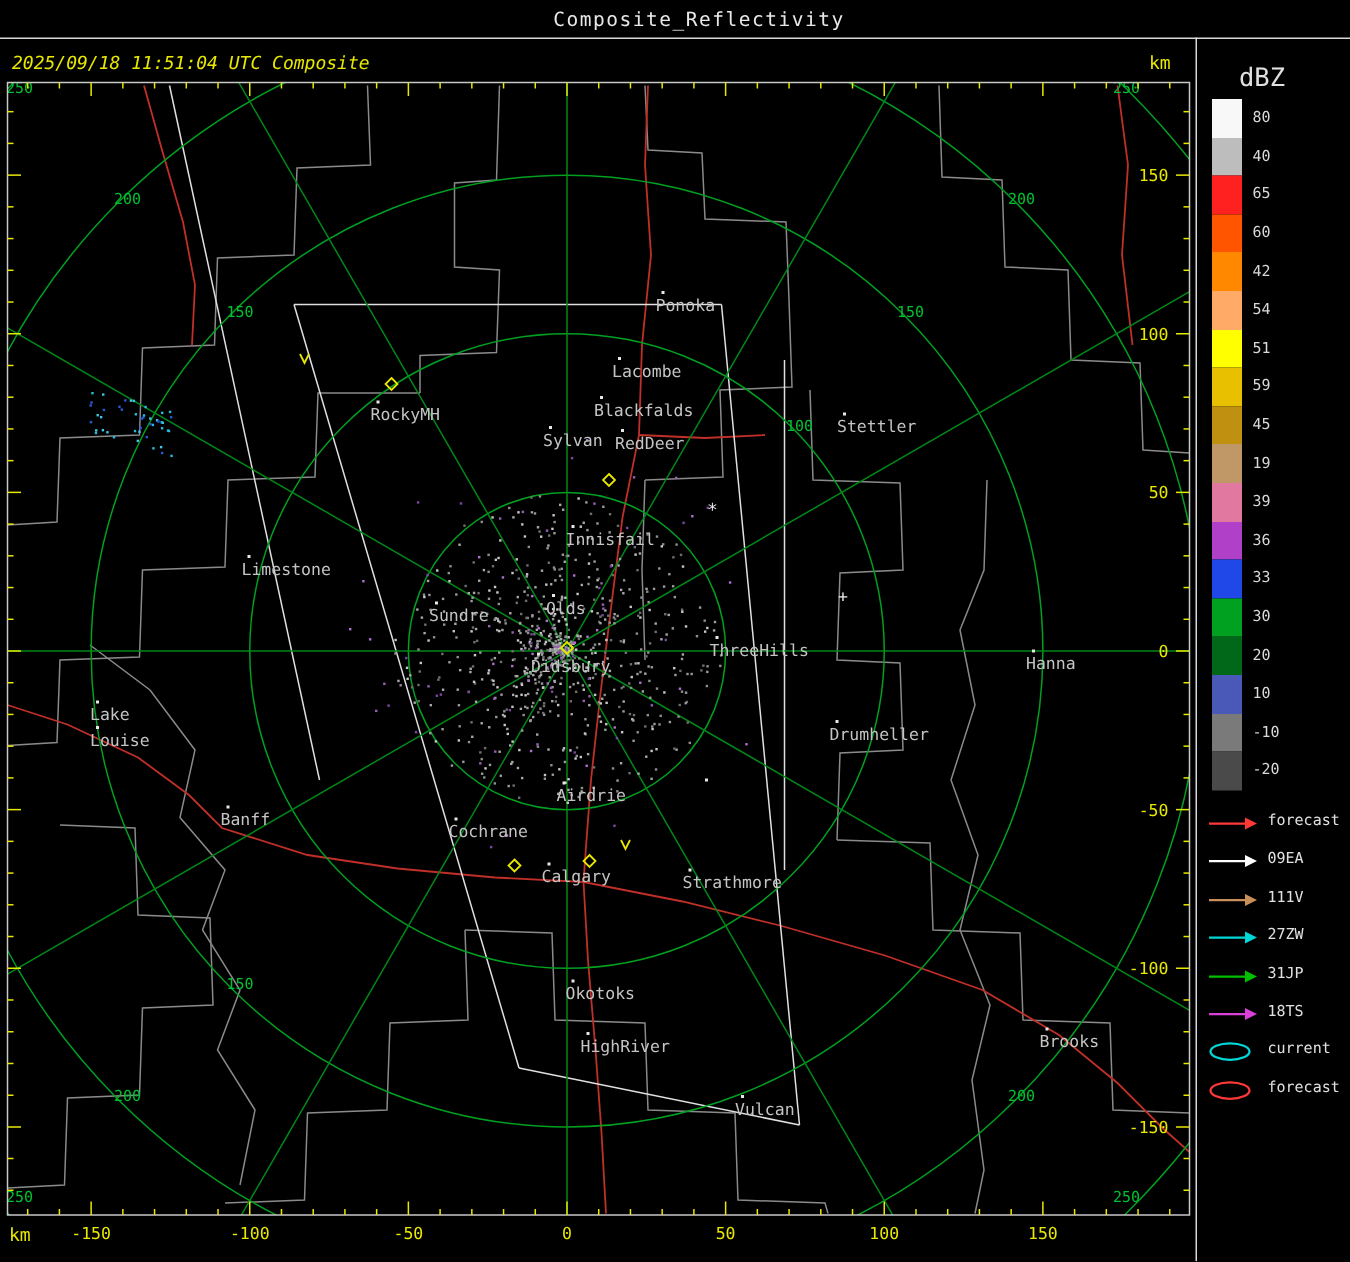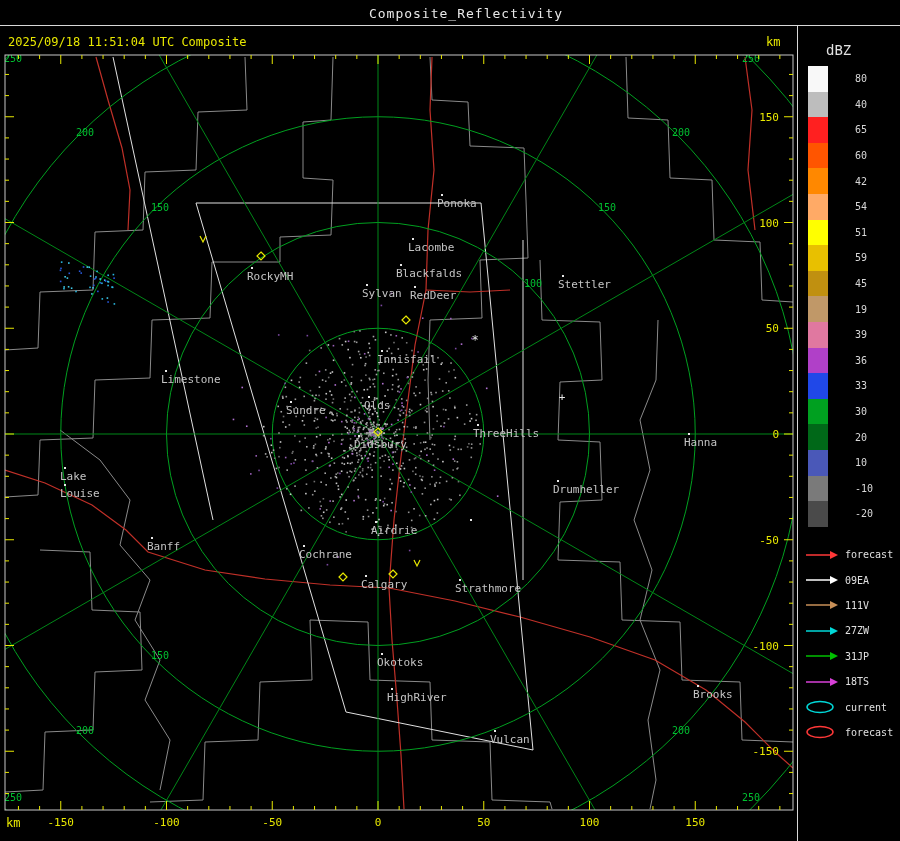--- a/index.html
+++ b/index.html
@@ -2,31 +2,31 @@
 <html><head>
 <meta charset="utf-8">
 <style>
   html,body{margin:0;padding:0;background:#000;}
   #app{position:relative;width:900px;height:841px;background:#000;overflow:hidden;
        font-family:"DejaVu Sans Mono","Liberation Mono",monospace;}
   .ovl{position:absolute;white-space:pre;}
   .t-title{top:6px;left:16px;width:900px;text-align:center;color:#e8e8e8;font-size:13px;letter-spacing:1px;}
   .sep-h{top:25px;left:0;width:900px;height:1px;background:#d8d8d8;}
   .sep-v{top:25px;left:797px;width:1px;height:816px;background:#d8d8d8;}
-  .t-stamp{top:35px;left:8px;color:#e8e800;font-size:12px;}
+  .t-stamp{top:35px;left:8px;color:#e8e800;font-size:12px;font-style:italic;}
   .t-kmtop{top:35px;left:766px;color:#e8e800;font-size:12px;}
   .t-kmbot{top:816px;left:6px;color:#e8e800;font-size:12px;}
-  .t-dbz{top:42px;left:826px;color:#e0e0e0;font-size:14px;}
+  .t-dbz{top:42px;left:826px;color:#e0e0e0;font-size:17px;}
   #radar-svg{position:absolute;top:0;left:0;}
   #colorbar{position:absolute;top:66px;left:808px;}
-  .cb-row{display:flex;align-items:center;height:25.6px;gap:20px;}
+  .cb-row{display:flex;align-items:center;height:25.6px;}
   .cb-swatch{width:20px;height:25.6px;flex:0 0 20px;}
   .cb-label{color:#d8d8d8;font-size:10px;margin-left:7px;}
   #legend{position:absolute;top:542px;left:804px;}
-  .lg-row{display:flex;align-items:center;height:25.4px;}
+  .lg-row{display:flex;height:25.4px;}
   .lg-label{color:#e0e0e0;font-size:10px;margin-left:5px;}
 </style>
 </head>
 <body>
 
 <div id="app">
   <svg id="radar-svg" width="900" height="841">
       <defs>
         <clipPath id="mapclip">
           <rect x="5" y="55" width="788" height="755"></rect>

